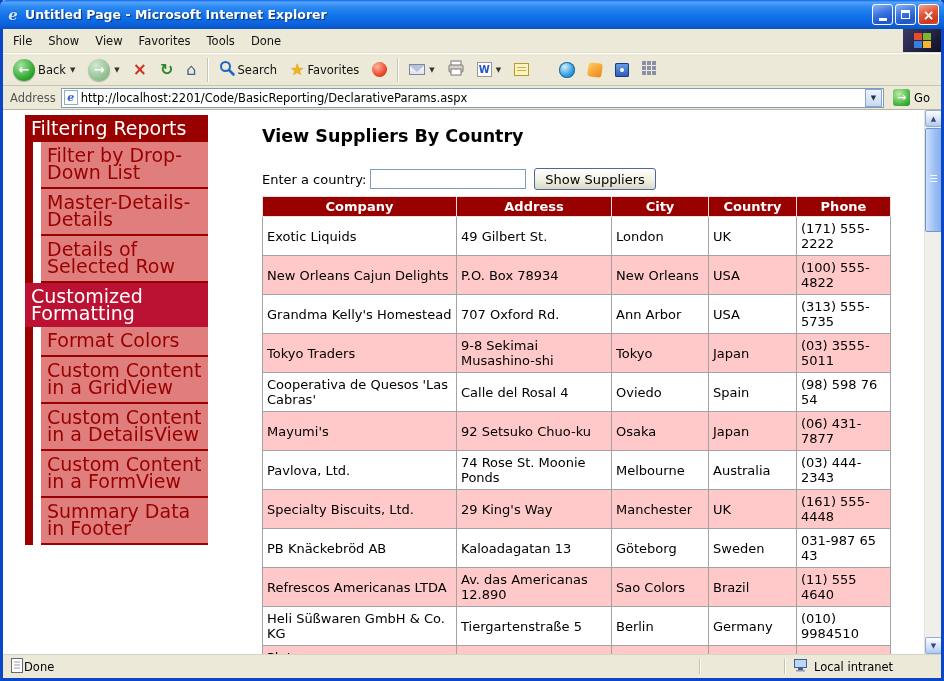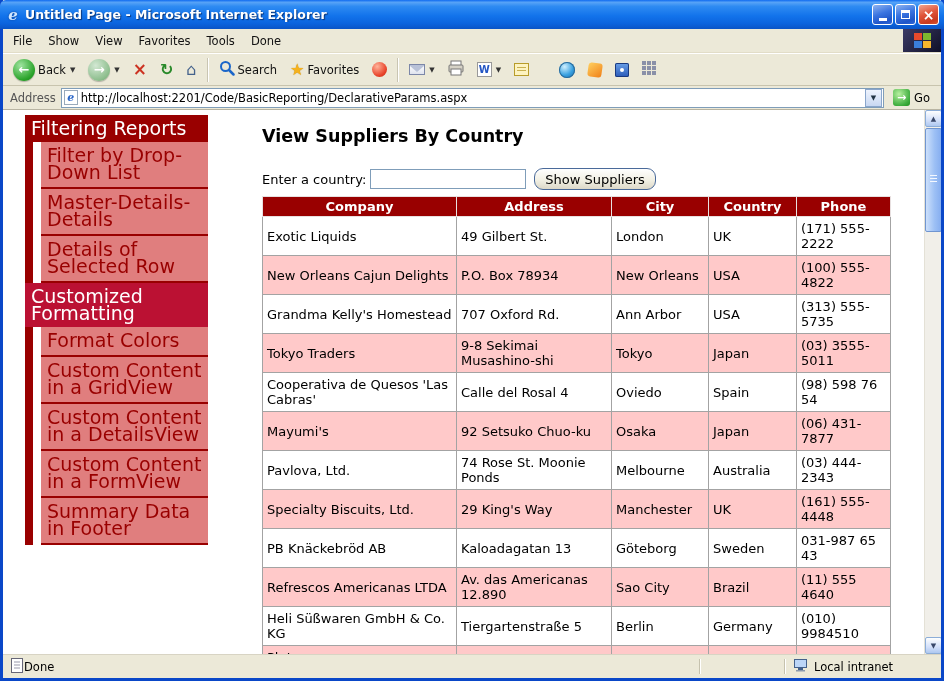--- a/index.html
+++ b/index.html
@@ -79,21 +79,21 @@
   .side-header{position:relative;background:var(--maroon,#990000);color:#fff;padding:5px 6px;line-height:17px}
   .side-header-alt{background:var(--crimson,#bb1133)}
   .side-item{position:relative;margin-left:16px;background:var(--salmon,#e07e7e);color:var(--maroon,#990000);
     padding:5px 6px 6px;border-bottom:2px solid var(--maroon,#990000);line-height:17px;cursor:pointer}
 
   .main{position:absolute;left:259px;top:14px;width:628px}
   .page-title{font-size:17.5px;font-weight:bold;color:#000;margin:2px 0 22px}
   .form-row{display:flex;align-items:center;margin-bottom:6px;font-size:13px}
   .country{width:156px;height:20px;border:1px solid #7f9db9;margin-left:4px;font-size:13px;font-family:inherit;padding:1px 3px}
   .show{margin-left:8px;height:22px;padding:0 10px;font-size:13px;font-family:inherit;color:#000;
-    background:linear-gradient(#fefefe,#f2f0e4 55%,#dcd8c8);border:1px solid #4a6a9a;border-radius:9px}
+    background:linear-gradient(#fefefe,#f2f0e4 55%,#dcd8c8);border:1px solid #4a6a9a;border-radius:3px}
   .data-table{border-collapse:collapse;width:628px;font-size:13px;table-layout:fixed;border:1px solid var(--maroon,#990000)}
   .data-table th{background:var(--maroon,#990000);color:#fff;font-weight:bold;padding:2px 4px;border:1px solid #e8e0e0;text-align:center}
   .data-table td{padding:4px 4px;border:1px solid #a3a3a3;vertical-align:middle;overflow-wrap:break-word}
   .data-table tr.alt td{background:var(--pink,#ffc9c9)}
 
   
   .v-scroll{position:absolute;top:0;right:0;bottom:0;width:17px;background:#f1efe9;border-left:1px solid #e4e1d6}
   .sb-arrow{position:absolute;left:0;width:17px;height:17px;display:flex;align-items:center;justify-content:center;
     font-size:7px;color:#39486a;border:1px solid #8cadd8;border-radius:2px;
     background:linear-gradient(180deg,#fdfefe,#d3e0fa 60%,#aec8f0)}
@@ -342,21 +342,21 @@
             <tr>
               <td>PB Knäckebröd AB</td>
               <td>Kaloadagatan 13</td>
               <td>Göteborg</td>
               <td>Sweden</td>
               <td>031-987 65 43</td>
             </tr>
             <tr class="alt">
               <td>Refrescos Americanas LTDA</td>
               <td>Av. das Americanas 12.890</td>
-              <td>Sao City</td>
+              <td>Sao Colors</td>
               <td>Brazil</td>
               <td>(11) 555 4640</td>
             </tr>
             <tr>
               <td>Heli Süßwaren GmbH &amp; Co. KG</td>
               <td>Tiergartenstraße 5</td>
               <td>Berlin</td>
               <td>Germany</td>
               <td>(010) 9984510</td>
             </tr>

